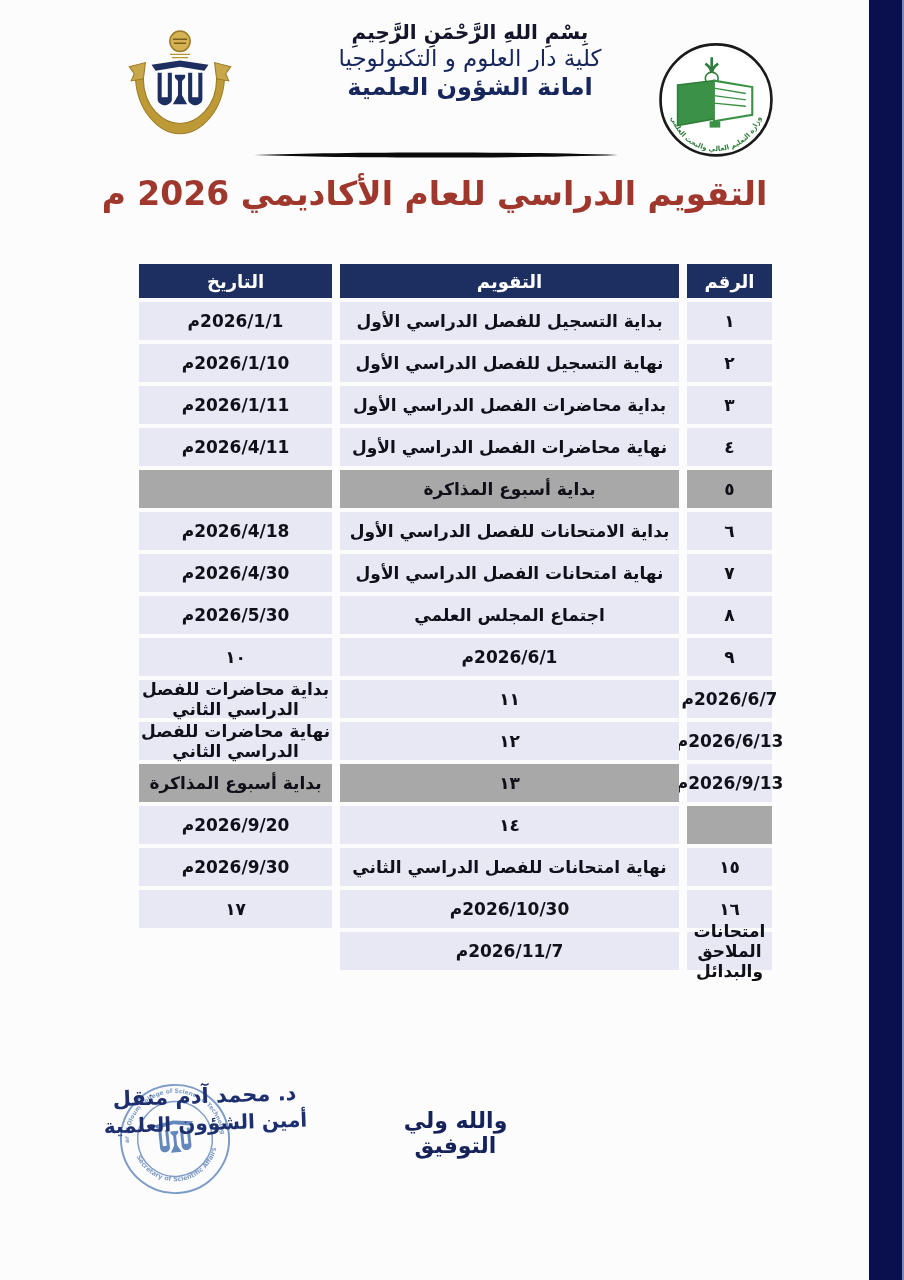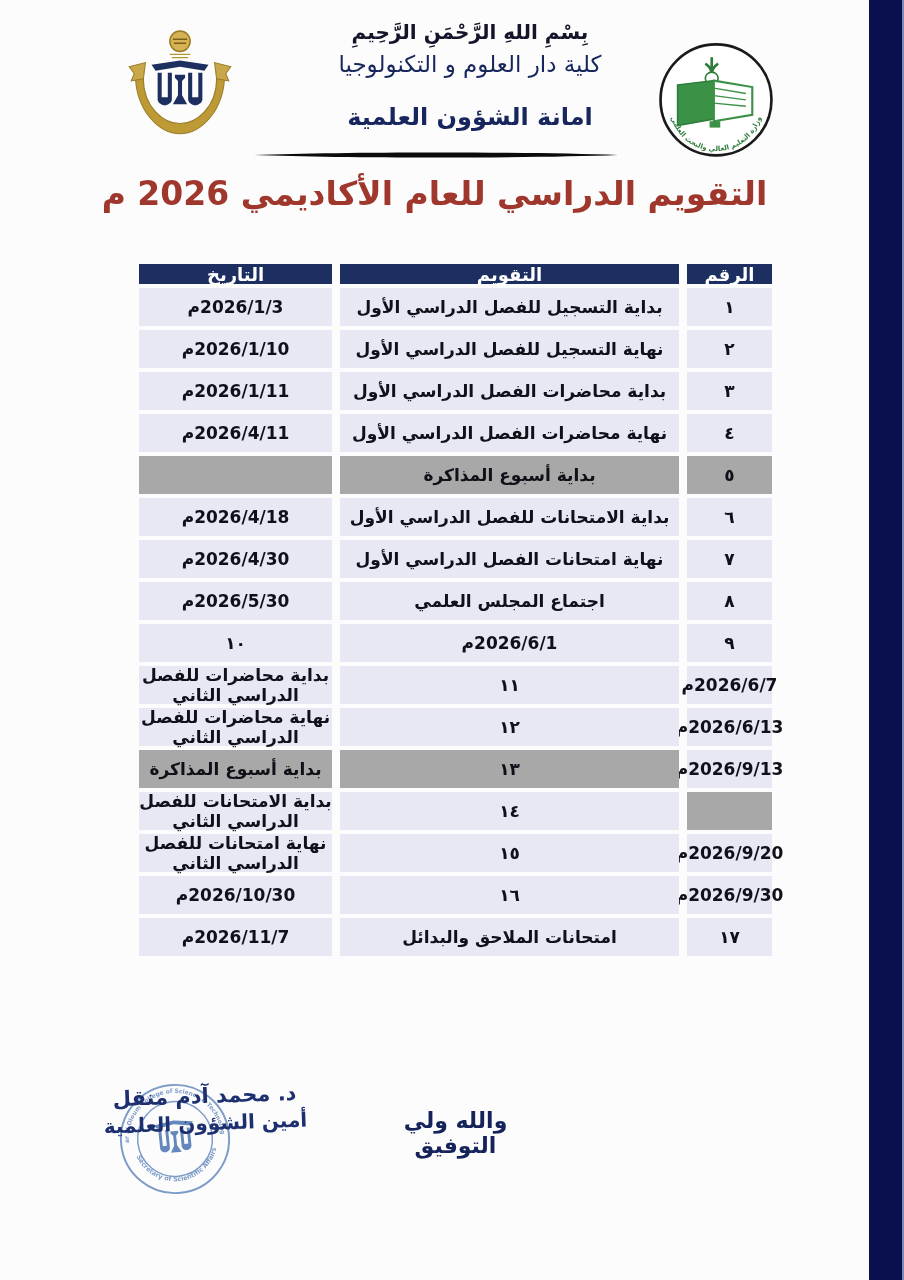--- a/index.html
+++ b/index.html
@@ -18,45 +18,45 @@
     border-right:2px solid #7c89b4;
   }
   
   .college-logo { position:absolute; left:116px; top:26px; width:128px; height:122px; }
   .ministry-logo { position:absolute; left:652px; top:38px; width:128px; height:128px; }
   .header-center {
     position:absolute; left:268px; top:20px; width:404px;
     text-align:center; color:var(--navy,#17265c);
   }
   .bismillah {
-    font-size:20px; font-weight:700; color:#14142a; margin-bottom:6px;
+    font-size:20px; font-weight:700; color:#14142a; 
     letter-spacing:0px;
   }
   .org-line1 { font-size:23px; font-weight:400; line-height:1.25; }
-  .org-line2 { font-size:24px; font-weight:700; line-height:1.2;margin-top:24px; }
+  .org-line2 { font-size:24px; font-weight:700; line-height:1.2; }
   .divider { position:absolute; left:253px; top:151px; width:365px; height:8px; }
   .doc-title {
     position:absolute; left:0; top:174px; width:869px;
     text-align:center; font-size:33px; font-weight:700;
     color:var(--title-red,#9f372d);
   }
   
   .cal-table {
     position:absolute; top:264px; right:132px; width:633px;
     display:grid;
     grid-template-columns:85px 339px 193px; 
     column-gap:8px; row-gap:4px;
     direction:rtl;
   }
   .cell {
     display:flex; align-items:center; justify-content:center;
     text-align:center; font-weight:700;
   }
   .th {
-    height:20px; background:var(--header-navy,#1d2e60); color:#fff; font-size:18px;
+    height:34px; background:var(--header-navy,#1d2e60); color:#fff; font-size:18px;
   }
   .td {
     height:38px; background:var(--row-bg,#e7e8f4); color:#101018; font-size:17px;
   }
   .td.num { font-size:17px; }
   .td.date { direction:rtl; font-size:17px; }
   
   .closing {
     position:absolute; left:368px; top:1108px; width:175px;
     text-align:center; font-size:22px; font-weight:700; color:#15235a;
@@ -124,21 +124,21 @@
 </svg>
 
 <div class="doc-title">التقويم الدراسي للعام الأكاديمي 2026 م</div>
 
 <div class="cal-table" id="cal-table">
   <div class="cell th">الرقم</div>
   <div class="cell th">التقويم</div>
   <div class="cell th">التاريخ</div>
 <div class="cell td num">١</div>
     <div class="cell td event">بداية التسجيل للفصل الدراسي الأول</div>
-    <div class="cell td date">2026/1/3م</div>
+    <div class="cell td date">2026/1/1م</div>
     <div class="cell td num">٢</div>
     <div class="cell td event">نهاية التسجيل للفصل الدراسي الأول</div>
     <div class="cell td date">2026/1/10م</div>
     <div class="cell td num">٣</div>
     <div class="cell td event">بداية محاضرات الفصل الدراسي الأول</div>
     <div class="cell td date">2026/1/11م</div>
     <div class="cell td num">٤</div>
     <div class="cell td event">نهاية محاضرات الفصل الدراسي الأول</div>
     <div class="cell td date">2026/4/11م</div>
     <div class="cell td num hl" style="background: rgb(168, 168, 168);">٥</div>
@@ -160,21 +160,20 @@
     <div class="cell td num">١١</div>
     <div class="cell td event">بداية محاضرات للفصل الدراسي الثاني</div>
     <div class="cell td date">2026/6/13م</div>
     <div class="cell td num">١٢</div>
     <div class="cell td event">نهاية محاضرات للفصل الدراسي الثاني</div>
     <div class="cell td date">2026/9/13م</div>
     <div class="cell td num hl" style="background: rgb(168, 168, 168);">١٣</div>
     <div class="cell td event hl" style="background: rgb(168, 168, 168);">بداية أسبوع المذاكرة</div>
     <div class="cell td date hl" style="background: rgb(168, 168, 168);"></div>
     <div class="cell td num">١٤</div>
-    <div class="cell td event">بداية الامتحانات للفصل الدراسي الثاني</div>
     <div class="cell td date">2026/9/20م</div>
     <div class="cell td num">١٥</div>
     <div class="cell td event">نهاية امتحانات للفصل الدراسي الثاني</div>
     <div class="cell td date">2026/9/30م</div>
     <div class="cell td num">١٦</div>
     <div class="cell td date">2026/10/30م</div>
     <div class="cell td num">١٧</div>
     <div class="cell td event">امتحانات الملاحق والبدائل</div>
     <div class="cell td date">2026/11/7م</div>
   </div>

